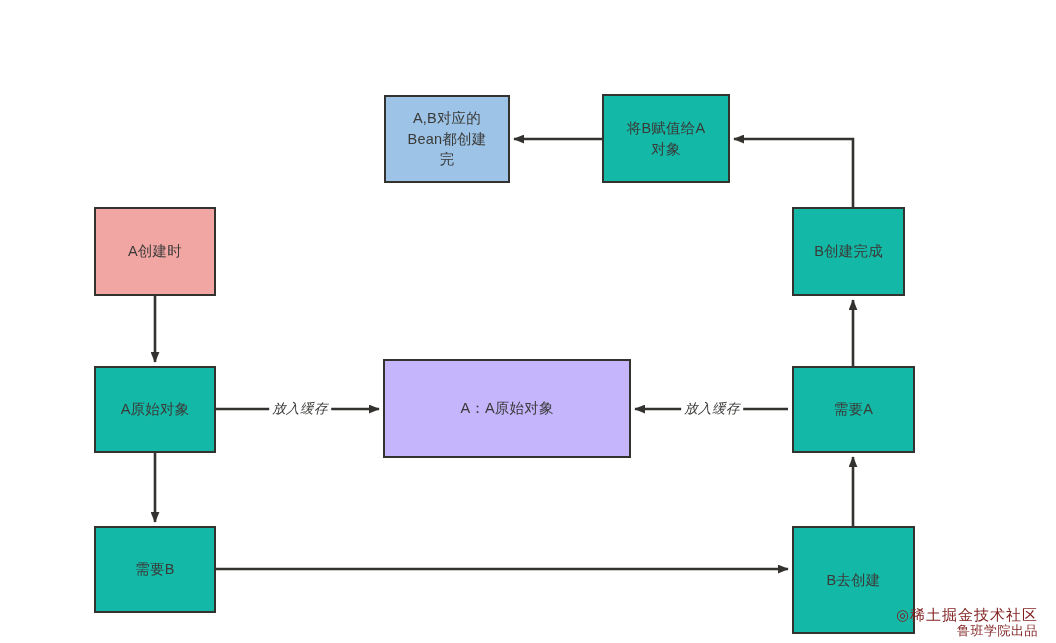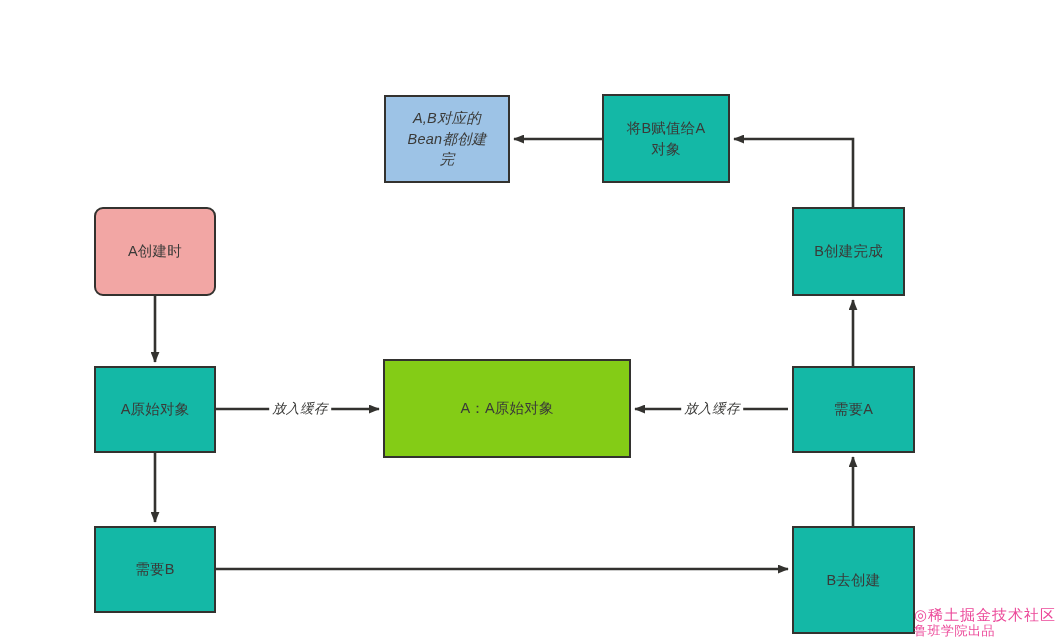--- a/index.html
+++ b/index.html
@@ -36,42 +36,42 @@
     justify-content: center;
     text-align: center;
     color: #3a3a38;
     font-size: 14.5px;
     line-height: 1.42;
     letter-spacing: 0.2px;
     padding: 2px 6px;
     white-space: pre-line;
   }
   .node.blue   { background: #9dc3e6; }
-  .node.red    { background: #f2a6a4; border-radius: 9px; }
-  .node.green  { background: #84cc16; }
+  .node.red    { background: #f2a6a4; }
+  .node.green  { background: #c4b5fd; }
 
   .edge-label {
     position: absolute;
     color: #3a3a38;
     font-size: 13.5px;
     line-height: 1;
     background: #ffffff;
     padding: 1px 3px;
     white-space: nowrap;
     transform: translate(-50%, -50%);
     letter-spacing: 0.4px;
     font-style: italic;
   }
 
   .watermark {
     position: absolute;
-    right: 0;
+    right: 18px;
     bottom: 4px;
-    text-align: left;
-    color: #ec4899;
+    text-align: right;
+    color: #7f1d1d;
     user-select: none;
   }
   .watermark .wm-main {
     font-size: 15px;
     letter-spacing: 1px;
     line-height: 1.15;
   }
   .watermark .wm-sub {
     font-size: 13px;
     letter-spacing: 0.5px;
@@ -96,21 +96,21 @@
         <path d="M 216 569 L 788 569" marker-end="url(#arrowhead)"></path>
         <path d="M 853 526 L 853 457" marker-end="url(#arrowhead)"></path>
         <path d="M 788 409 L 635 409" marker-end="url(#arrowhead)"></path>
         <path d="M 853 366 L 853 300" marker-end="url(#arrowhead)"></path>
         <path d="M 853 207 L 853 139 L 734 139" marker-end="url(#arrowhead)"></path>
         <path d="M 602 139 L 514 139" marker-end="url(#arrowhead)"></path>
       </g>
   </svg>
 
   <div id="node-layer">
-      <div class="node blue" style="left: 384px; top: 95px; width: 126px; height: 88px; font-style: italic;">A,B对应的
+      <div class="node blue" style="left: 384px; top: 95px; width: 126px; height: 88px;">A,B对应的
 Bean都创建
 完</div>
       <div class="node white" style="left: 602px; top: 94px; width: 128px; height: 89px;">将B赋值给A
 对象</div>
       <div class="node red" style="left: 94px; top: 207px; width: 122px; height: 89px;">A创建时</div>
       <div class="node white" style="left: 792px; top: 207px; width: 113px; height: 89px;">B创建完成</div>
       <div class="node white" style="left: 94px; top: 366px; width: 122px; height: 87px;">A原始对象</div>
       <div class="node green" style="left: 383px; top: 359px; width: 248px; height: 99px;">A：A原始对象</div>
       <div class="node white" style="left: 792px; top: 366px; width: 123px; height: 87px;">需要A</div>
       <div class="node white" style="left: 94px; top: 526px; width: 122px; height: 87px;">需要B</div>

